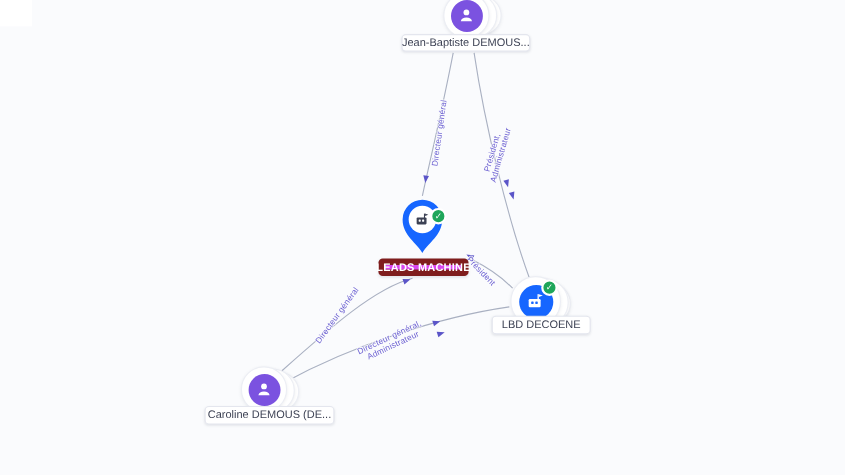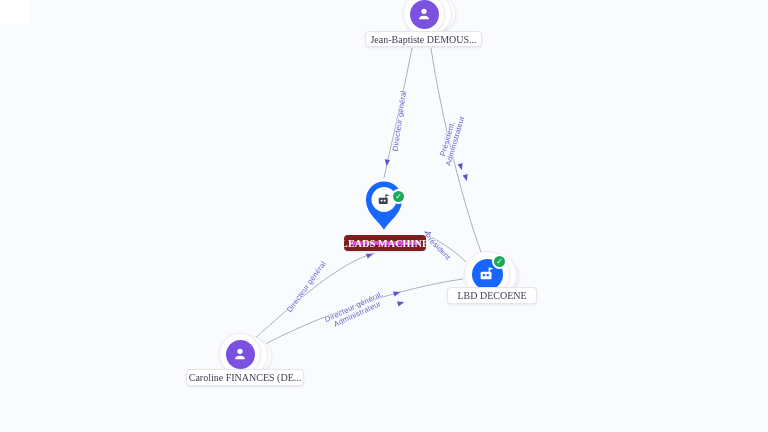--- a/index.html
+++ b/index.html
@@ -16,21 +16,21 @@
   .ncircle{position:absolute;background:#fff;border-radius:50%;border:1px solid #eceef4;
            box-shadow:0 1px 3px rgba(60,66,87,.10);box-sizing:border-box;}
   .ncircle.main{display:flex;align-items:center;justify-content:center;z-index:3;}
   .ncircle.s2{z-index:2;}
   .ncircle.s3{z-index:1;}
   .avatar{width:29px;height:29px;border-radius:50%;background:#7b52e0;display:flex;
           align-items:center;justify-content:center;}
   .avatar.blue{background:#1666ff;width:31px;height:31px;}
   .pill{position:absolute;display:flex;align-items:center;justify-content:center;background:#fff;
         border:1px solid #e4e6ee;border-radius:4px;color:#3d4254;font-size:10px;white-space:nowrap;
-        box-shadow:0 1px 2px rgba(60,66,87,.10);z-index:5;box-sizing:border-box;font-family:Liberation Serif, serif;}
+        box-shadow:0 1px 2px rgba(60,66,87,.10);z-index:5;box-sizing:border-box;}
   .pill.focus{background:#d946ef;border:6px solid #7f1d1d;color:#fff;font-weight:bold;letter-spacing:.2px;text-align:center;}
   svg.pin{position:absolute;z-index:3;}
   .badge{position:absolute;width:15px;height:15px;border-radius:50%;background:#1ea65a;
          border:2px solid #fff;box-sizing:border-box;color:#fff;font-size:8px;font-weight:bold;
          display:flex;align-items:center;justify-content:center;z-index:4;}
   .bico{fill:#3d4254;}
   .bico .win{fill:#fff;}
   .bico.white{fill:#fff;}
   .bico.white .win{fill:#1666ff;}
 </style>
@@ -133,16 +133,16 @@
     <div class="ncircle s3" style="left:236px;top:338px;width:36px;height:36px"></div>
     <div class="ncircle s2" style="left:228px;top:335px;width:40px;height:40px"></div>
     <div class="ncircle main" style="left:219px;top:333px;width:42px;height:42px">
       <div class="avatar">
         <svg width="18" height="18" viewBox="0 0 24 24">
           <circle cx="12" cy="8.4" r="3.5" fill="#fff"></circle>
           <path d="M5.2 19 a6.9 5.5 0 0 1 13.6 0 z" fill="#fff"></path>
         </svg>
       </div>
     </div>
-    <div class="pill" style="left:186px;top:369px;width:118px;height:17px">Caroline FINANCES (DE...</div>
+    <div class="pill" style="left:186px;top:369px;width:118px;height:17px">Caroline DEMOUS (DE...</div>
   </div>
 
 </div>
 
 </body></html>

